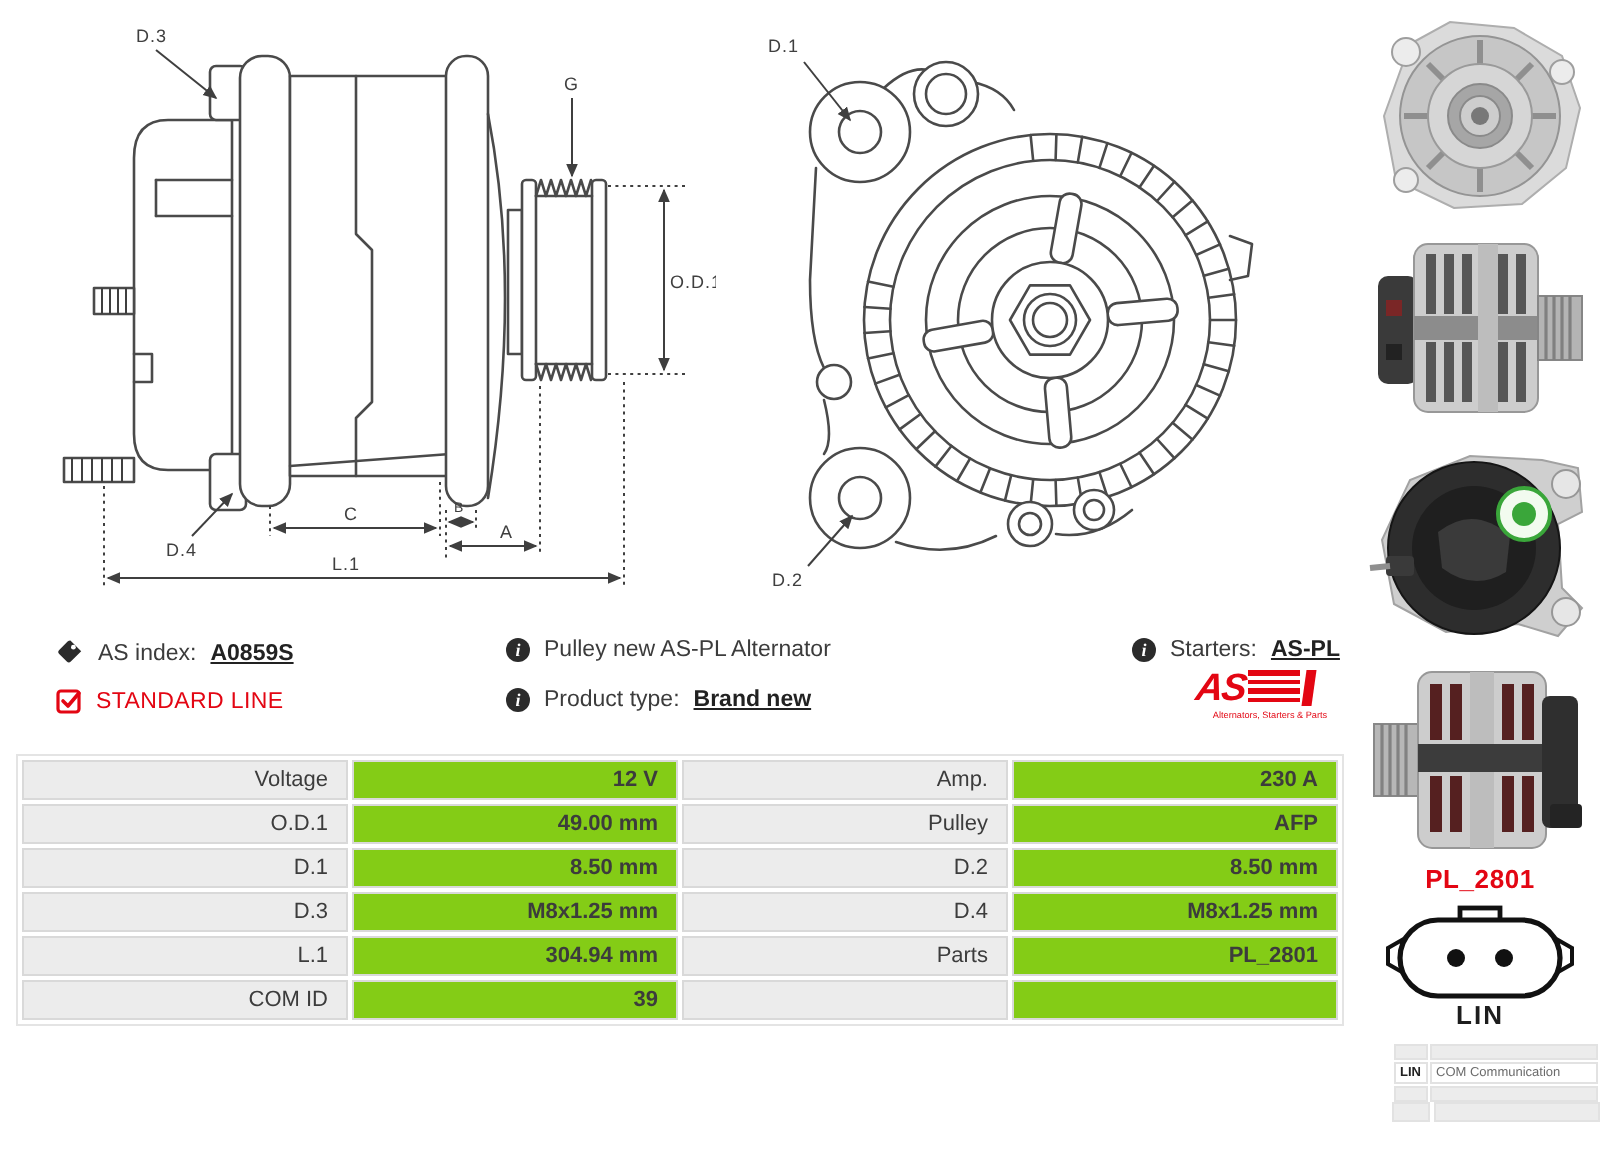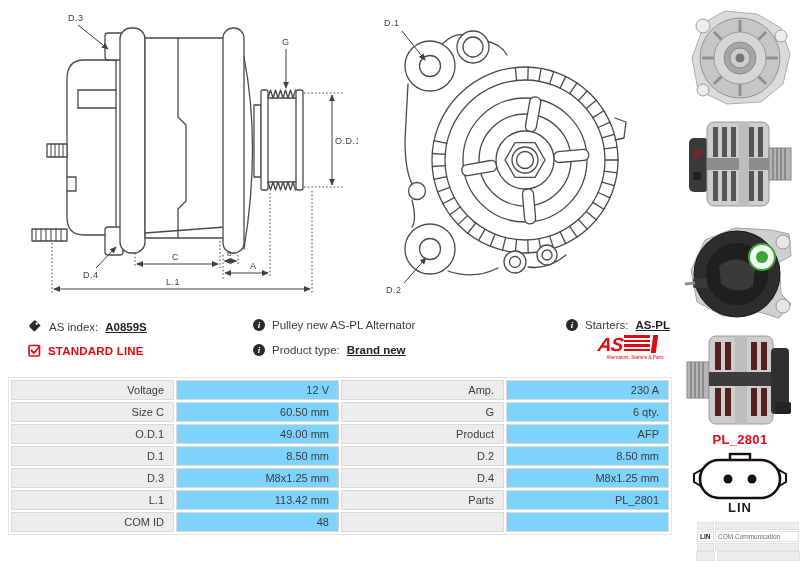--- a/index.html
+++ b/index.html
@@ -16,36 +16,36 @@
   .dim-dot { fill:none; stroke:#3f3f3f; stroke-width:1; stroke-dasharray:1.5 2.2; }
   .dim-txt { fill:#3f3f3f; font-family:"Liberation Sans",sans-serif; font-size:9px; letter-spacing:.5px; }
   .dim-txt.small { font-size:7px; }
 
   
   .info-item { position:absolute; display:flex; align-items:center; gap:7px; font-size:11.5px; white-space:nowrap; }
   .info-item b { color:#222;text-decoration:underline; }
   .i-icon { display:inline-flex; width:12px; height:12px; border-radius:50%; background:#2b2b2b; color:#fff;
             font-size:9px; font-weight:bold; align-items:center; justify-content:center; font-family:"Liberation Serif",serif; font-style:italic; }
   .red { color:#e30613; }
-  .std-line { font-weight:bold; letter-spacing:.2px; }
+  .std-line { font-weight:normal; letter-spacing:.2px; }
 
   .aspl-logo { position:absolute; left:598px; top:335px; width:74px; }
   .logo-row { display:flex; align-items:flex-end; gap:2px; }
   .logo-as { color:#e30613; font-weight:800; font-style:italic; font-size:19px; line-height:16px; transform:skewX(-8deg); letter-spacing:-1px;}
   .logo-stripes { display:flex; flex-direction:column; gap:2px; padding-bottom:2px;}
   .logo-stripes i { display:block; width:26px; height:2.4px; background:#e30613; }
   .logo-bar { width:5px; height:18px; background:#e30613; transform:skewX(-8deg); }
   .logo-tag { color:#e30613; font-size:4.6px; margin-top:1.5px; text-align:center; white-space:nowrap; }
 
   
   table.spec { position:absolute; left:8px; top:377px; width:664px; border-collapse:separate; border-spacing:2px;
                border:1px solid #e4e4e4; background:#fff; table-layout:fixed; }
   table.spec td { border:1px solid #d9d9d9; font-size:11px; color:#3c3c3c; padding:3px 9px 3px 4px; text-align:right; height:16px; overflow:hidden; }
   td.lab { background:#ececec; }
-  td.val { background:#7dd3fc; }
+  td.val { background:#84cc16;font-weight:bold; }
 
   
   .photo { position:absolute; left:683px; width:114px; height:102px; }
   .photo svg { display:block; }
   .plug-code { position:absolute; left:683px; top:432px; width:114px; text-align:center;
                font-size:13px; font-weight:bold; color:#e30613; letter-spacing:.3px; }
   .connector { position:absolute; left:692px; top:452px; width:96px; }
   .connector-label { position:absolute; left:683px; top:500px; width:114px; text-align:center;
                      font-size:13px; font-weight:bold; color:#1d1d1d; letter-spacing:1px; }
   table.legend { position:absolute; left:696px; top:521px; width:104px; border-collapse:separate; border-spacing:1.5px; table-layout:fixed; }
@@ -234,52 +234,46 @@
 
   <table class="spec">
     <tbody>
       <tr>
         <td class="lab">Voltage</td>
         <td class="val">12 V</td>
         <td class="lab">Amp.</td>
         <td class="val">230 A</td>
       </tr>
       <tr>
-        <td class="lab">Size C</td>
-        <td class="val">60.50 mm</td>
-        <td class="lab">G</td>
-        <td class="val">6 qty.</td>
-      </tr>
-      <tr>
         <td class="lab">O.D.1</td>
         <td class="val">49.00 mm</td>
-        <td class="lab">Product</td>
+        <td class="lab">Pulley</td>
         <td class="val">AFP</td>
       </tr>
       <tr>
         <td class="lab">D.1</td>
         <td class="val">8.50 mm</td>
         <td class="lab">D.2</td>
         <td class="val">8.50 mm</td>
       </tr>
       <tr>
         <td class="lab">D.3</td>
         <td class="val">M8x1.25 mm</td>
         <td class="lab">D.4</td>
         <td class="val">M8x1.25 mm</td>
       </tr>
       <tr>
         <td class="lab">L.1</td>
-        <td class="val">113.42 mm</td>
+        <td class="val">304.94 mm</td>
         <td class="lab">Parts</td>
         <td class="val">PL_2801</td>
       </tr>
       <tr>
         <td class="lab">COM ID</td>
-        <td class="val">48</td>
+        <td class="val">39</td>
         <td class="lab"></td>
         <td class="val"></td>
       </tr>
     </tbody>
   </table>
 
   <div class="photo" style="top:6px;">
     <svg width="114" height="102" viewBox="0 0 114 102">
       <path d="M22,16 L42,5 L74,8 L98,22 L107,48 L100,78 L78,96 L44,98 L15,84 L9,52 Z" fill="#dbdbdb" stroke="#aeaeae"></path>
       <circle cx="20" cy="20" r="7" fill="#ececec" stroke="#9e9e9e"></circle>

